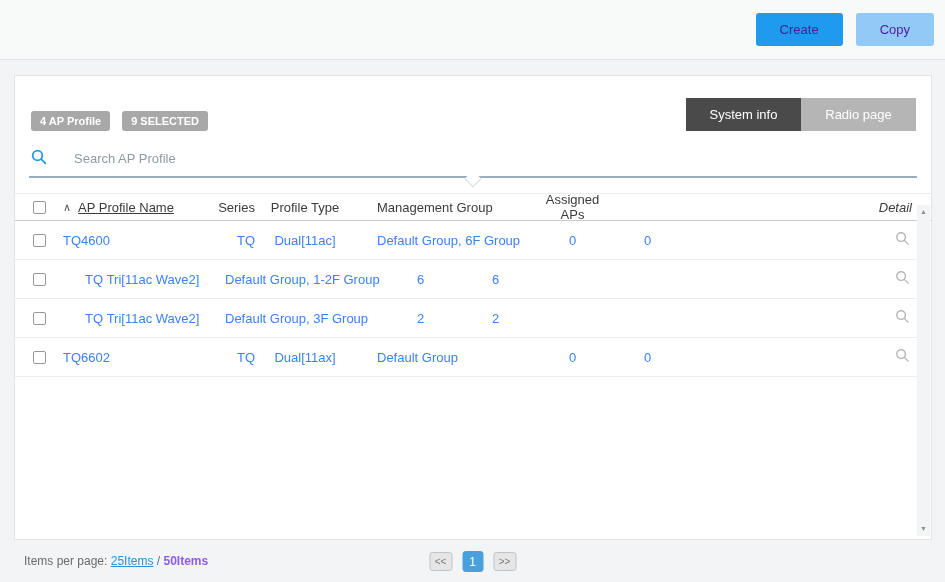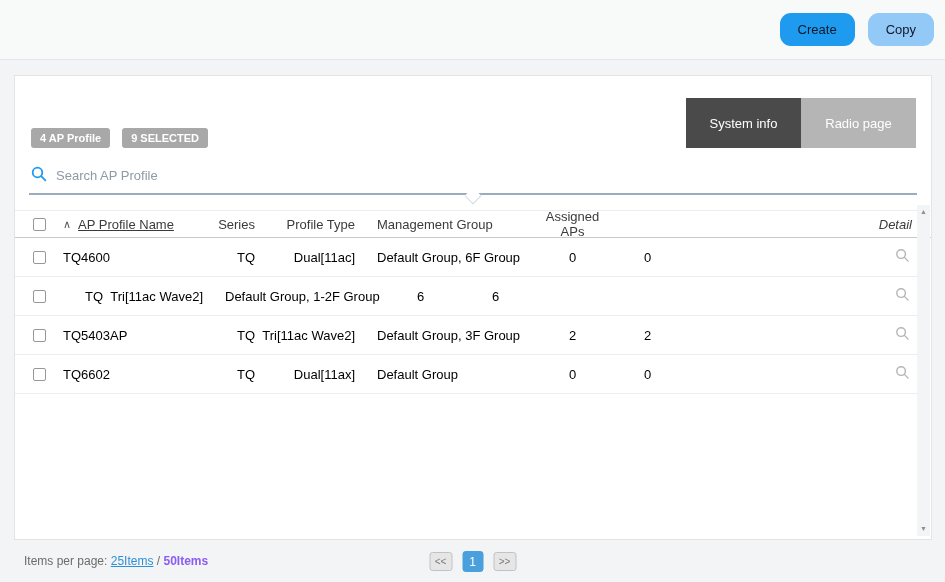--- a/index.html
+++ b/index.html
@@ -18,26 +18,26 @@
     background:#f8f9f9;
     border-bottom:1px solid #e3e6e8;
     display:flex;
     align-items:center;
     justify-content:flex-end;
     padding-right:11px;
     gap:13px;
   }
   .btn {
     height:33px;
-    padding:0 18px;
+    padding:0 24px;
     border:none;
-    border-radius:11px;
+    border-radius:3px;
     font-size:13px;
     font-family:"Liberation Sans", sans-serif;
-    color:#0f172a;
+    color:#4c1d95;
     cursor:pointer;
   }
   .btn.primary   { background:#1e9bef; }
   .btn.disabled  { background:#92c9f7; cursor:default; }
 
   
   .panel {
     position:absolute;
     left:14px; right:13px;
     top:75px;
@@ -58,38 +58,38 @@
     color:#fff;
     font-size:11px;
     font-weight:bold;
     padding:4px 9px;
     border-radius:3px;
     line-height:12px;
   }
   .tabs { display:flex; margin-top:-1px; }
   .tab {
     width:115px;
-    height:50px;
+    height:33px;
     display:flex;
     align-items:center;
     justify-content:center;
     color:#fff;
     font-size:13px;
     cursor:pointer;
   }
   .tab.active   { background:#4a4a4a; }
   .tab.inactive { background:#b5b5b5; }
 
   
   .search-row {
     margin:14px 14px 0 14px;
     border-bottom:2px solid #9aacbe;
     display:flex;
     align-items:center;
-    gap:9px;
+    gap:27px;
     padding:4px 2px 8px 2px;
     position:relative;
   }
   .search-row input {
     border:none;
     outline:none;
     flex:1;
     font-size:13px;
     font-family:"Liberation Sans", sans-serif;
     color:#555;
@@ -118,26 +118,26 @@
     border-bottom:1px solid #c9c9c9;
     color:#3b3b3b;
     padding-right:19px;
   }
   .tbody { margin-right:13px; }
   .trow {
     display:flex;
     align-items:center;
     height:39px;
     border-bottom:1px solid #e9eef3;
-    color:#000000;
+    color:#3b82f6;
   }
   .c-check  { width:48px; padding-left:18px; display:flex; align-items:center; }
   .c-name   { width:152px; display:flex; align-items:center; gap:7px; }
   .c-series { width:40px;  text-align:right; }
-  .c-ptype  { width:100px; text-align:right; }
+  .c-ptype  { width:100px; text-align:center; }
   .c-mgmt   { width:180px; padding-left:22px; text-align:left; }
   .c-asgn   { width:75px;  text-align:center; }
   .c-unap   { width:75px;  text-align:center; }
   .c-detail { flex:1; text-align:right; padding-right:8px;font-style:italic; }
   .thead .c-detail { padding-right:0; }
 
   .checkbox {
     width:13px; height:13px;
     border:1px solid #979797;
     border-radius:2px;
@@ -299,23 +299,20 @@
       <div class="c-detail"><span class="mag-icon"><svg width="15" height="15" viewBox="0 0 16 16">
               <circle cx="6.5" cy="6.5" r="4.6" fill="none" stroke="#b5b5b5" stroke-width="1.5"></circle>
               <line x1="10" y1="10" x2="14" y2="14" stroke="#b5b5b5" stroke-width="1.5" stroke-linecap="round"></line>
             </svg></span></div>
     </div>
 
     <div class="trow">
       <div class="c-check">
           <span class="checkbox"></span>
         </div>
-      <div class="c-name">
-          <span>TQ5403AP</span>
-        </div>
       <div class="c-series">TQ</div>
       <div class="c-ptype">Tri[11ac Wave2]</div>
       <div class="c-mgmt">Default Group, 3F Group</div>
       <div class="c-asgn">2</div>
       <div class="c-unap">2</div>
       <div class="c-detail"><span class="mag-icon"><svg width="15" height="15" viewBox="0 0 16 16">
               <circle cx="6.5" cy="6.5" r="4.6" fill="none" stroke="#b5b5b5" stroke-width="1.5"></circle>
               <line x1="10" y1="10" x2="14" y2="14" stroke="#b5b5b5" stroke-width="1.5" stroke-linecap="round"></line>
             </svg></span></div>
     </div>

